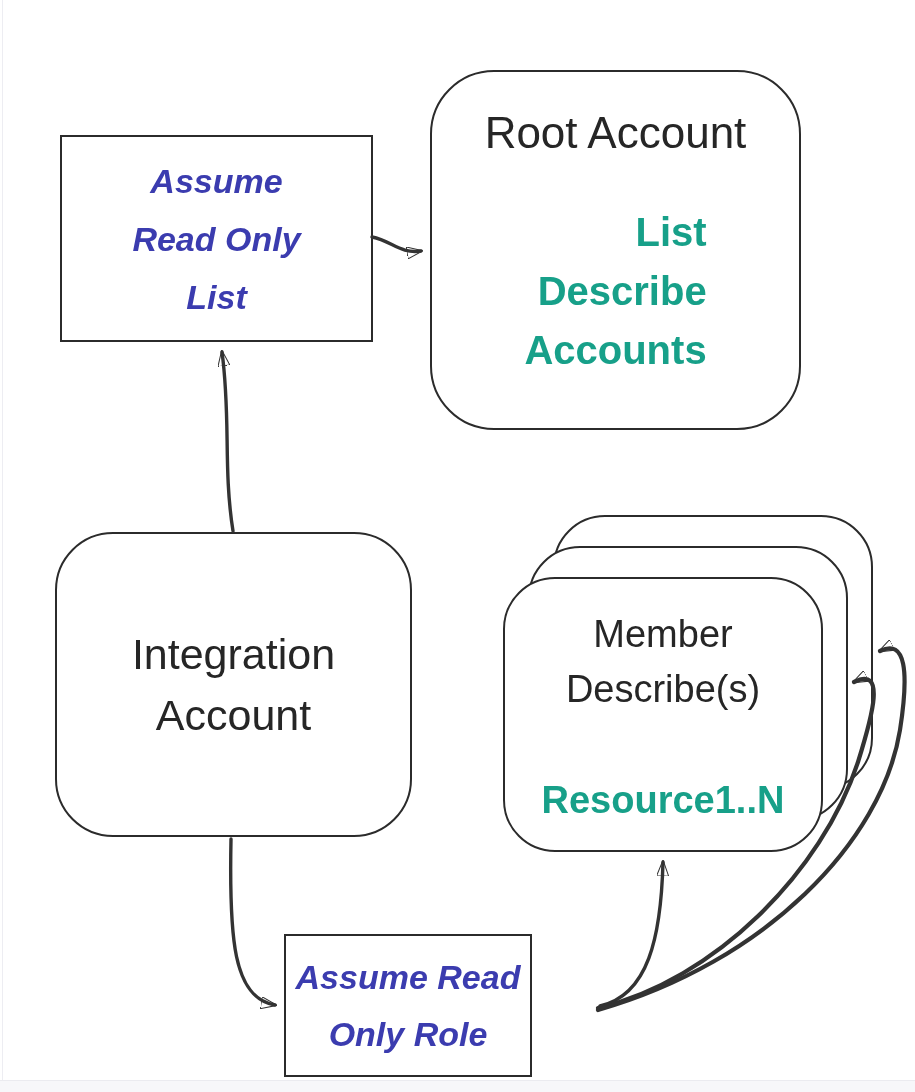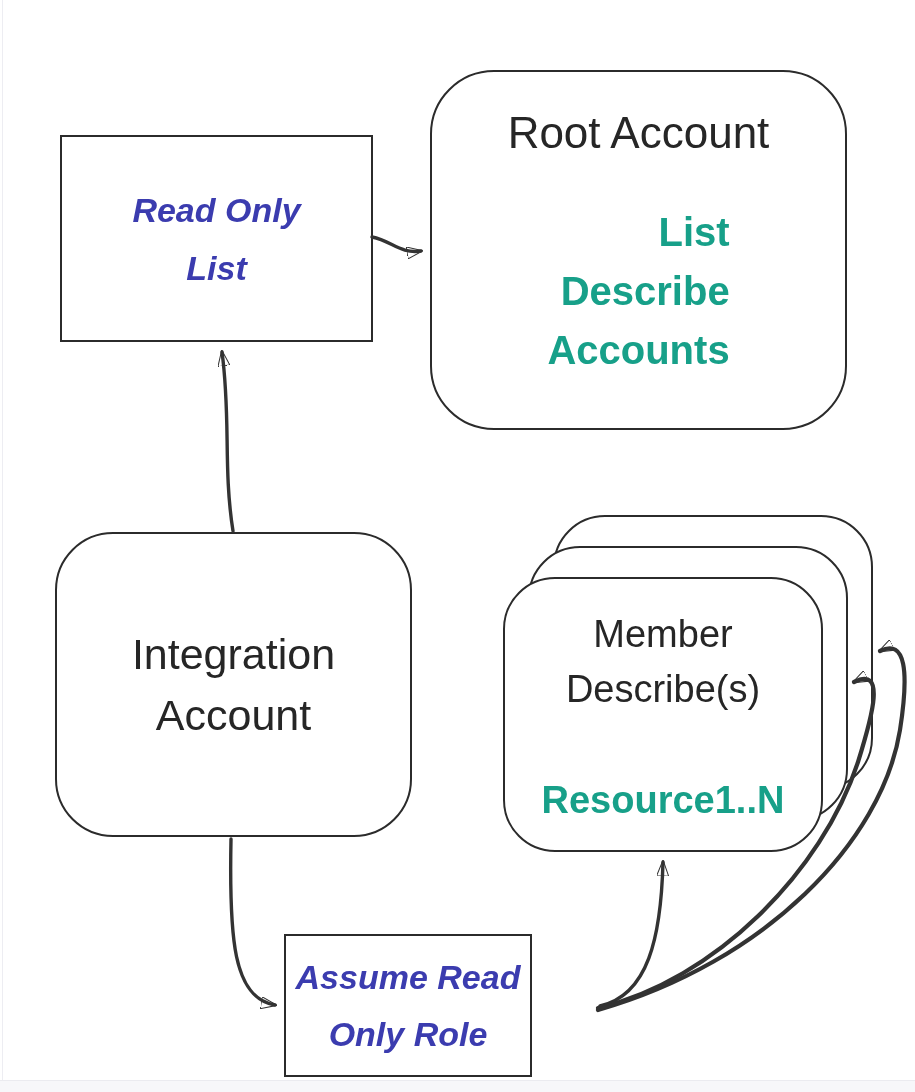--- a/index.html
+++ b/index.html
@@ -56,21 +56,21 @@
   }
   #assume-role-bottom {
     left: 284px; top: 934px;
     width: 248px; height: 143px;
     font-size: 34px; line-height: 57px;
   }
 
   
   #root-account {
     left: 430px; top: 70px;
-    width: 417px; height: 360px;
+    width: 371px; height: 360px;
     border-radius: 64px;
     justify-content: flex-start;
   }
   #root-account .node-title {
     margin-top: 36px;
     font-size: 44px;
     color: #262626;
   }
   #root-account .permissions {
     flex: 1;
@@ -144,20 +144,21 @@
 </style>
 </head>
 <body>
 
 <div id="canvas">
 
   <div class="edge-left"></div>
   <div class="edge-bottom"></div>
 
   <div class="node role-box" id="assume-role-top">
+    <div>Assume</div>
     <div>Read Only</div>
     <div>List</div>
   </div>
 
   <div class="node" id="root-account">
     <div class="node-title">Root Account</div>
     <div class="permissions">
       <div>List</div>
       <div>Describe</div>
       <div>Accounts</div>

